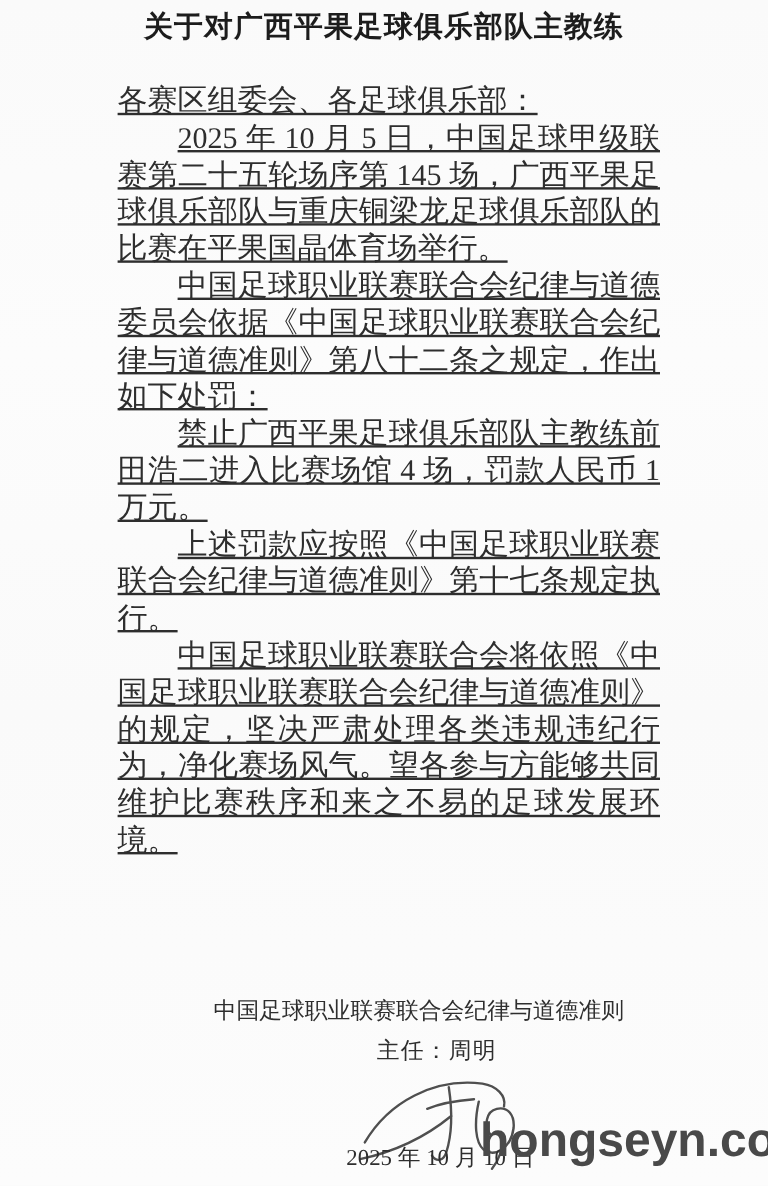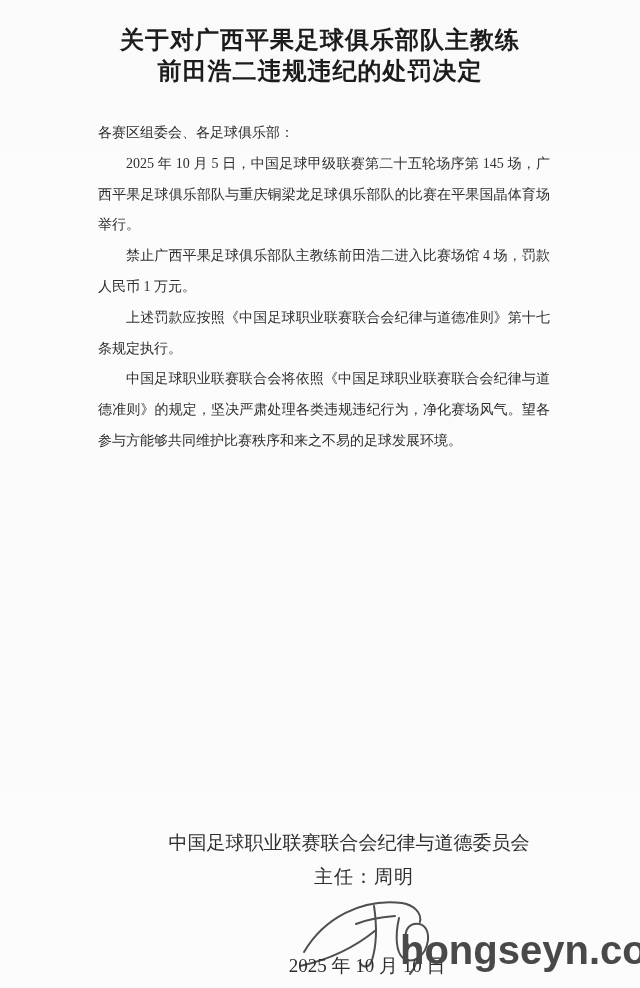--- a/index.html
+++ b/index.html
@@ -10,36 +10,37 @@
   }
   .page{
     position:relative;
     width:640px;height:988px;
     background:#fbfbfb;
     background-image:linear-gradient(180deg,#fafafa 0%,#fcfcfc 30%,#fafafa 60%,#fcfcfc 100%);
     overflow:hidden;
     color:#2d2d2d;
   }
   .doc-title{
-    padding-top:25px;
+    padding-top:8px;
     text-align:center;
     font-size:24px;
     line-height:31px;
     font-weight:700;
     color:#1c1c1c;
     letter-spacing:1px;
   }
   .doc-body{
     margin:31px 12px 0 98px;
     width:452px;
-    font-size:14px;
+    font-size:25px;
     line-height:30.8px;
     text-align:justify;
     text-justify:inter-ideograph;
     color:#2e2e2e;
+    text-decoration:underline;
   }
   .doc-body p{margin:0;text-indent:2em;}
   .doc-body p.salutation{text-indent:0;}
   .sign-committee{
     position:absolute;top:830px;left:0;width:640px;
     padding-left:58px;box-sizing:border-box;
     text-align:center;font-size:19px;line-height:26px;color:#2e2e2e;
   }
   .sign-chairman{
     position:absolute;top:864px;left:0;width:640px;
@@ -66,32 +67,32 @@
     white-space:nowrap;
   }
 </style>
 </head>
 <body>
 
 <div class="page">
 
   <div class="doc-title">
     <div>关于对广西平果足球俱乐部队主教练</div>
-    <div>前田浩二违规违纪的处罚决定</div>
   </div>
 
   <div class="doc-body">
     <p class="salutation">各赛区组委会、各足球俱乐部：</p>
     <p>2025 年 10 月 5 日，中国足球甲级联赛第二十五轮场序第 145 场，广西平果足球俱乐部队与重庆铜梁龙足球俱乐部队的比赛在平果国晶体育场举行。</p>
+    <p>中国足球职业联赛联合会纪律与道德委员会依据《中国足球职业联赛联合会纪律与道德准则》第八十二条之规定，作出如下处罚：</p>
     <p>禁止广西平果足球俱乐部队主教练前田浩二进入比赛场馆 4 场，罚款人民币 1 万元。</p>
     <p>上述罚款应按照《中国足球职业联赛联合会纪律与道德准则》第十七条规定执行。</p>
     <p>中国足球职业联赛联合会将依照《中国足球职业联赛联合会纪律与道德准则》的规定，坚决严肃处理各类违规违纪行为，净化赛场风气。望各参与方能够共同维护比赛秩序和来之不易的足球发展环境。</p>
   </div>
 
-  <div class="sign-committee">中国足球职业联赛联合会纪律与道德委员会</div>
+  <div class="sign-committee">中国足球职业联赛联合会纪律与道德准则</div>
 
   <div class="sign-chairman">主任：周明</div>
 
   <svg class="signature-svg" width="150" height="92" viewBox="0 0 150 92" fill="none">
     <g stroke="#4f4f4f" stroke-width="2" stroke-linecap="round" fill="none">
       <path d="M6,64 C26,30 64,10 104,15 C116,17 124,25 122,34"></path>
       <path d="M2,78 C30,72 56,60 78,42"></path>
       <path d="M76,18 C79,38 79,56 74,72 C72,79 66,81 62,75"></path>
       <path d="M58,36 C70,31 84,29 97,28"></path>
       <path d="M101,30 C97,48 98,64 105,70 C115,77 128,68 130,52 C131,41 125,34 116,36 C107,38 105,50 111,58"></path>

